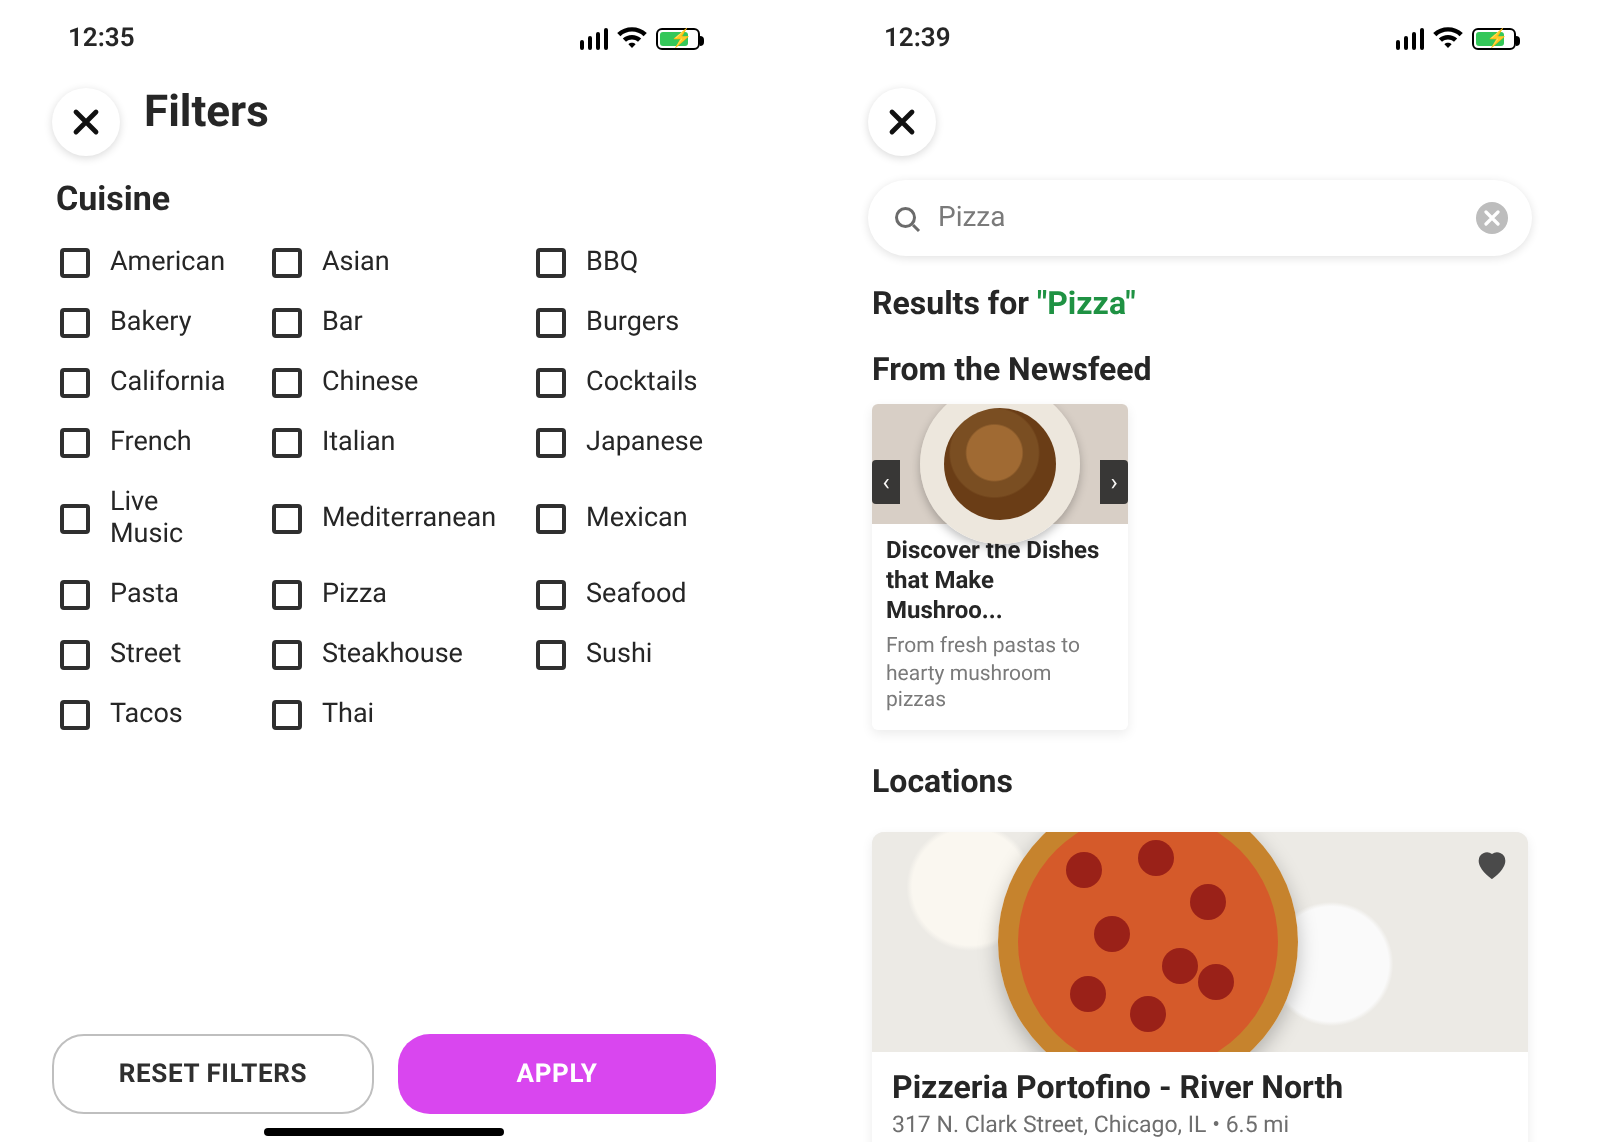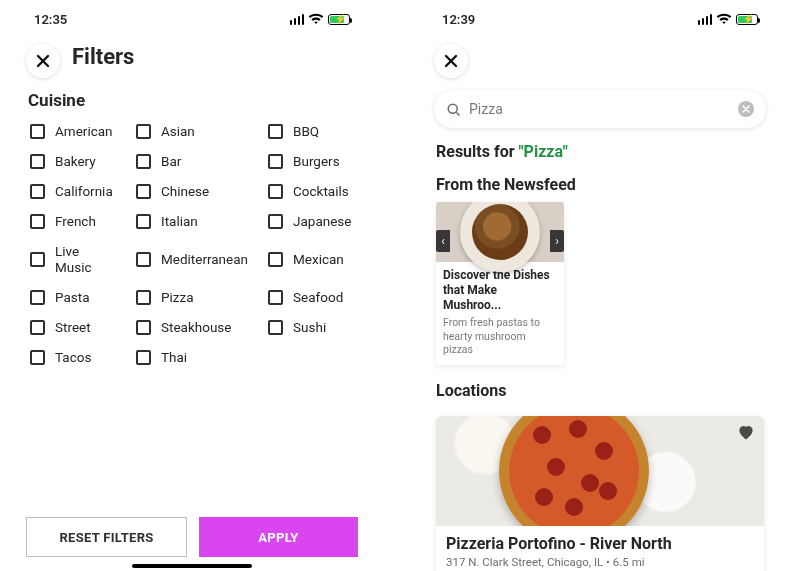--- a/index.html
+++ b/index.html
@@ -22,21 +22,21 @@
   .close{width:34px;height:34px;border-radius:50%;display:flex;align-items:center;justify-content:center;box-shadow:0 1px 4px rgba(0,0,0,.15);background:#fff;cursor:pointer}
   .close svg{width:14px;height:14px;stroke:#111;stroke-width:2.4;fill:none;stroke-linecap:round}
   h1.title{font-size:22px;font-weight:700}
   
   .section-h{font-size:17px;font-weight:700;padding:2px 20px 6px}
   .grid{display:grid;grid-template-columns:1fr 1fr 1fr;column-gap:0;row-gap:0;padding:0 12px}
   .chk{display:flex;align-items:center;gap:10px;padding:7px 10px;font-size:13.5px;color:#262626;cursor:pointer}
   .box{width:15px;height:15px;border:2px solid #2f2f2f;border-radius:2px;flex:0 0 auto}
   
   .btnrow{position:absolute;bottom:14px;left:18px;right:18px;display:flex;gap:12px}
-  .btn{flex:1;height:40px;border-radius:0;display:flex;align-items:center;justify-content:center;font-size:13px;font-weight:700;letter-spacing:.3px;cursor:pointer}
+  .btn{flex:1;height:40px;border-radius:16px;display:flex;align-items:center;justify-content:center;font-size:13px;font-weight:700;letter-spacing:.3px;cursor:pointer}
   .btn.reset{border:1px solid #bfbfbf;color:#2f2f2f;background:#fff}
   .btn.apply{background:#d946ef;color:#fff}
   .home-ind{position:absolute;bottom:3px;left:50%;transform:translateX(-50%);width:120px;height:4px;border-radius:3px;background:#000}
   
   .searchbar{margin:8px 18px 14px;height:38px;border-radius:19px;background:#fff;box-shadow:0 1px 5px rgba(0,0,0,.12);display:flex;align-items:center;padding:0 12px;gap:8px}
   .searchbar input{flex:1;border:0;outline:0;font-size:14px;color:#7a7a7a;background:transparent}
   .mag{width:15px;height:15px;stroke:#6b6b6b;stroke-width:2;fill:none}
   .clear{width:16px;height:16px;border-radius:50%;background:#bdbdbd;color:#fff;display:flex;align-items:center;justify-content:center;font-size:10px;cursor:pointer}
   .results-h{font-size:16px;font-weight:700;padding:0 20px 14px}
   .results-h .q{color:#1f9243}

